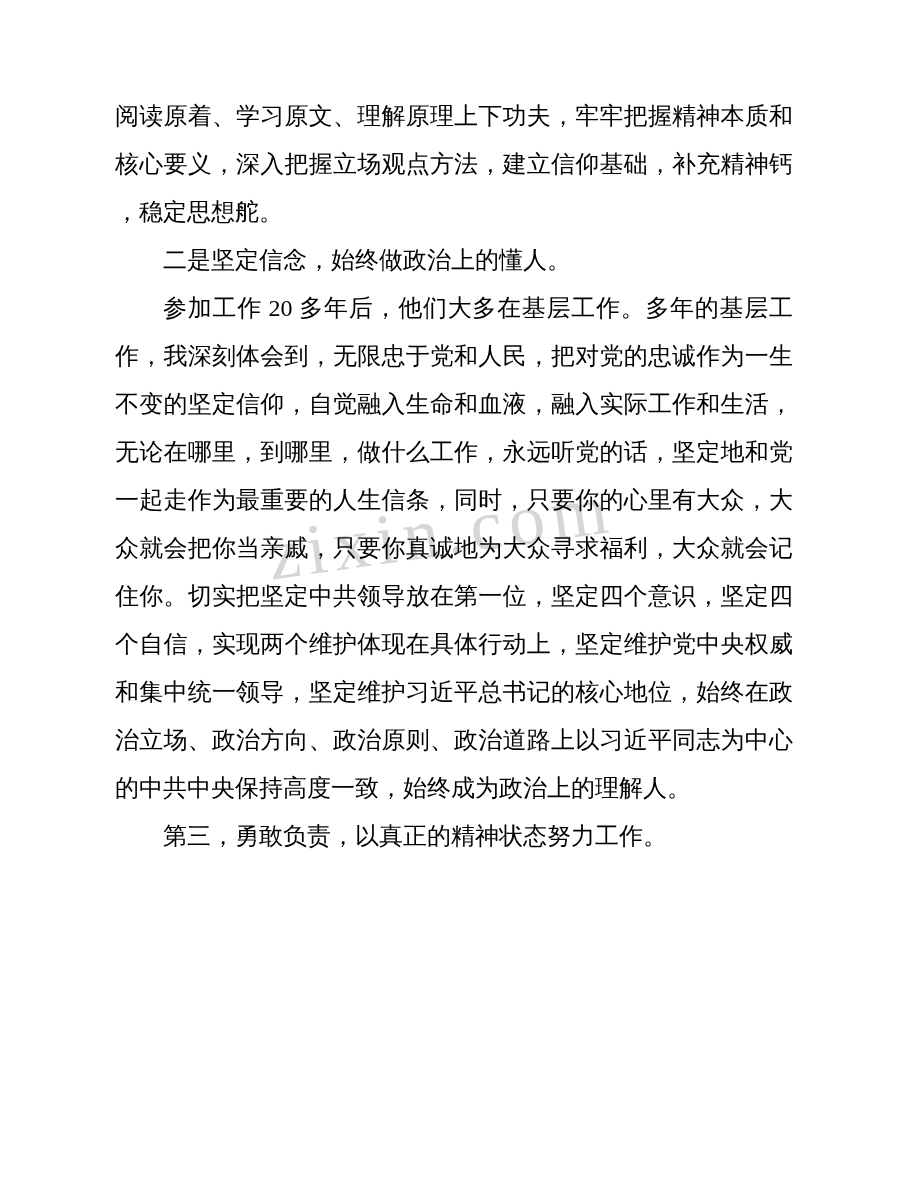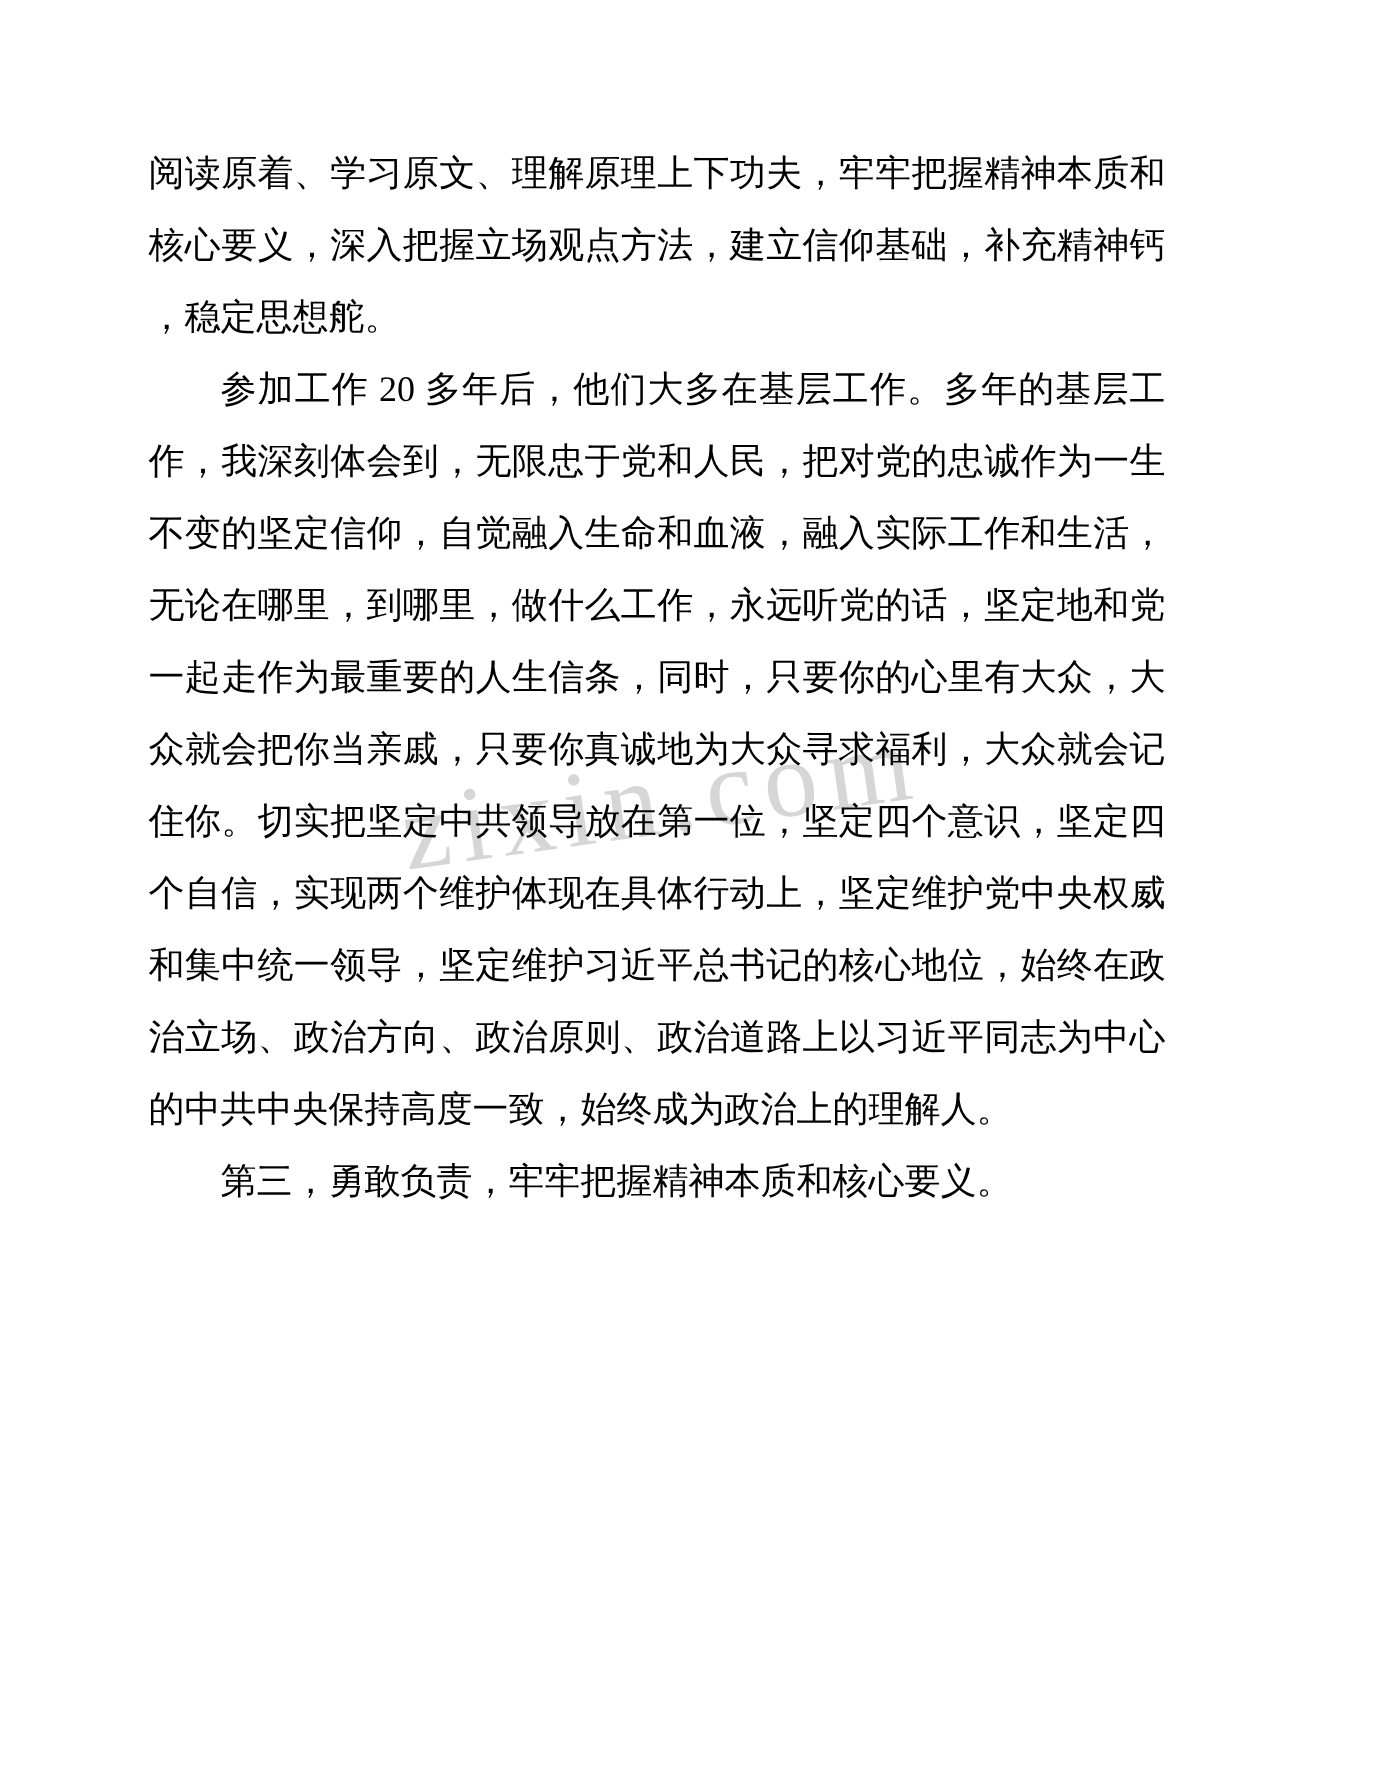--- a/index.html
+++ b/index.html
@@ -28,21 +28,21 @@
     font-weight: 400;
     transform: rotate(-8deg);
     transform-origin: left center;
     white-space: nowrap;
     color: #d6d6d6;
     pointer-events: none;
     font-family: "Liberation Serif", "DejaVu Serif", serif;
   }
   .doc-body {
     position: absolute;
-    left: 99px;
+    left: 115px;
     top: 92px;
     width: 678px;
     color: #000000;
     font-size: 24px;
     line-height: 48px;
     text-align: justify;
     text-justify: inter-character;
     line-break: anywhere;
   }
   .para {
@@ -54,16 +54,17 @@
     text-indent: 0;
   }
 </style>
 </head>
 <body>
 
 <div class="page">
   <div class="watermark" style="color: rgb(214, 214, 214);">zixin.com</div>
   <div class="doc-body">
       <p class="para continued">阅读原着、学习原文、理解原理上下功夫，牢牢把握精神本质和核心要义，深入把握立场观点方法，建立信仰基础，补充精神钙，稳定思想舵。</p>
+      <p class="para heading">二是坚定信念，始终做政治上的懂人。</p>
       <p class="para body">参加工作 20 多年后，他们大多在基层工作。多年的基层工作，我深刻体会到，无限忠于党和人民，把对党的忠诚作为一生不变的坚定信仰，自觉融入生命和血液，融入实际工作和生活，无论在哪里，到哪里，做什么工作，永远听党的话，坚定地和党一起走作为最重要的人生信条，同时，只要你的心里有大众，大众就会把你当亲戚，只要你真诚地为大众寻求福利，大众就会记住你。切实把坚定中共领导放在第一位，坚定四个意识，坚定四个自信，实现两个维护体现在具体行动上，坚定维护党中央权威和集中统一领导，坚定维护习近平总书记的核心地位，始终在政治立场、政治方向、政治原则、政治道路上以习近平同志为中心的中共中央保持高度一致，始终成为政治上的理解人。</p>
-      <p class="para heading">第三，勇敢负责，牢牢把握精神本质和核心要义。</p>
+      <p class="para heading">第三，勇敢负责，以真正的精神状态努力工作。</p>
     </div>
 </div>
 
 </body></html>

